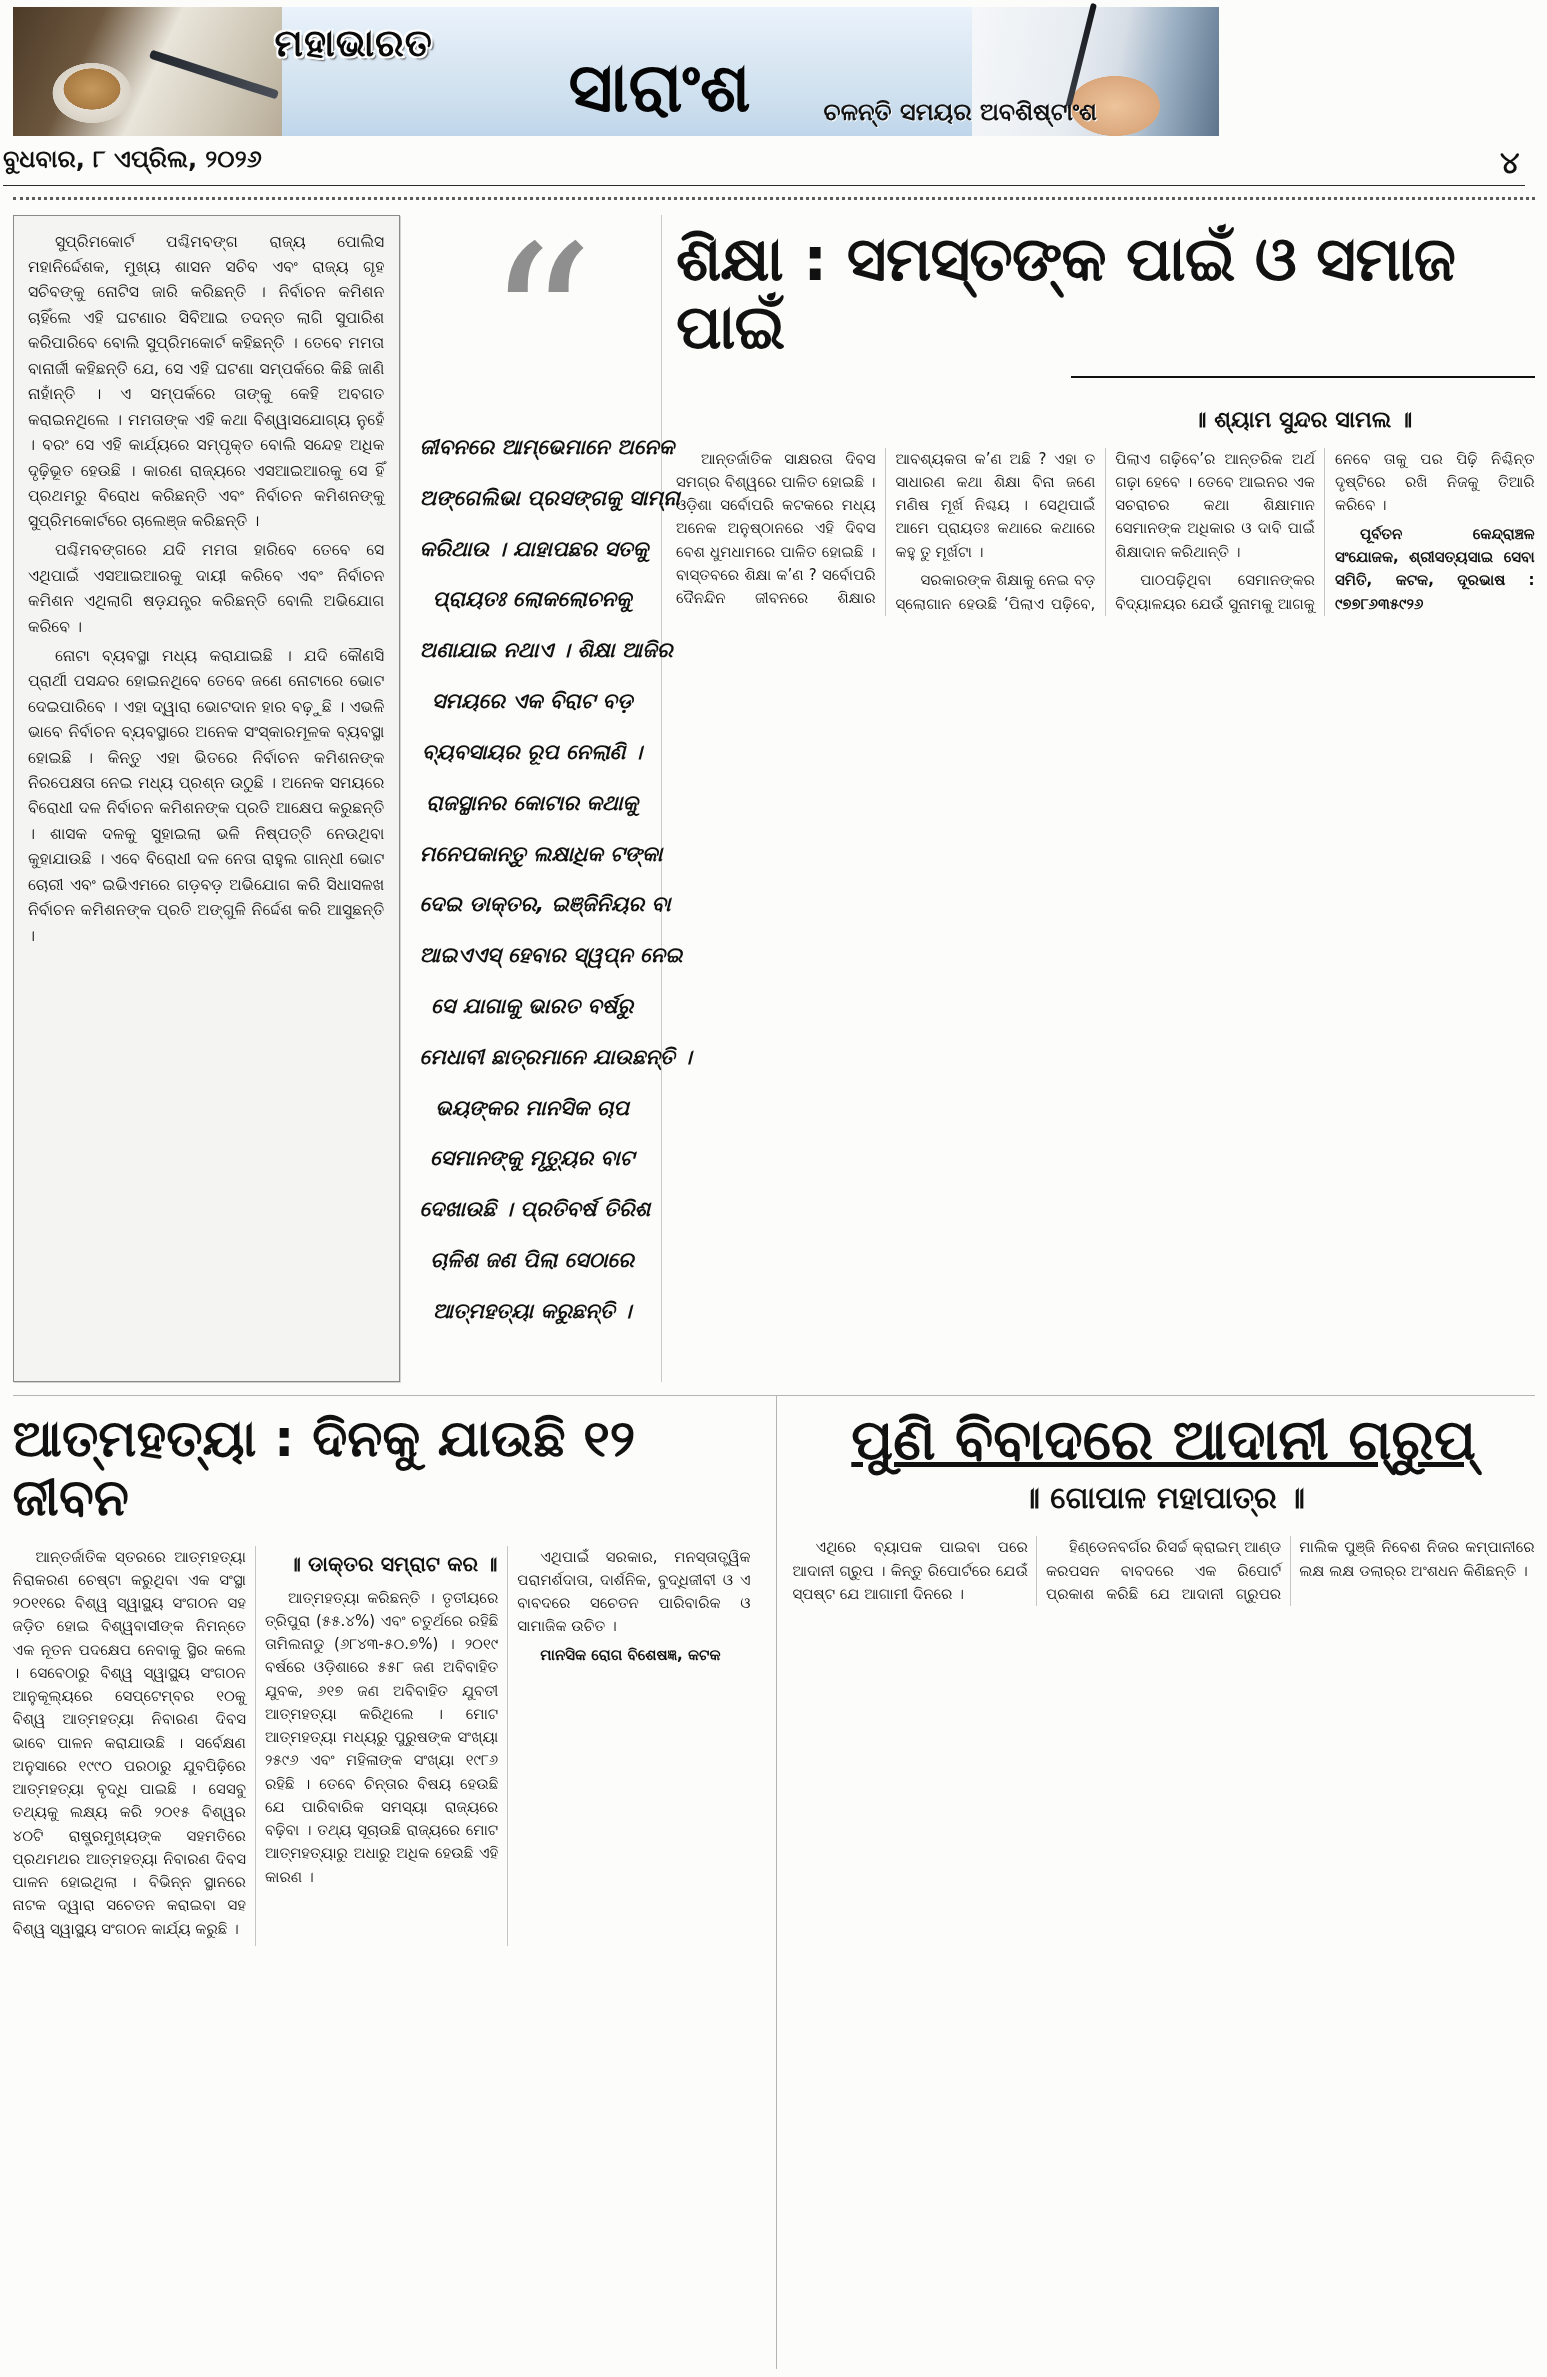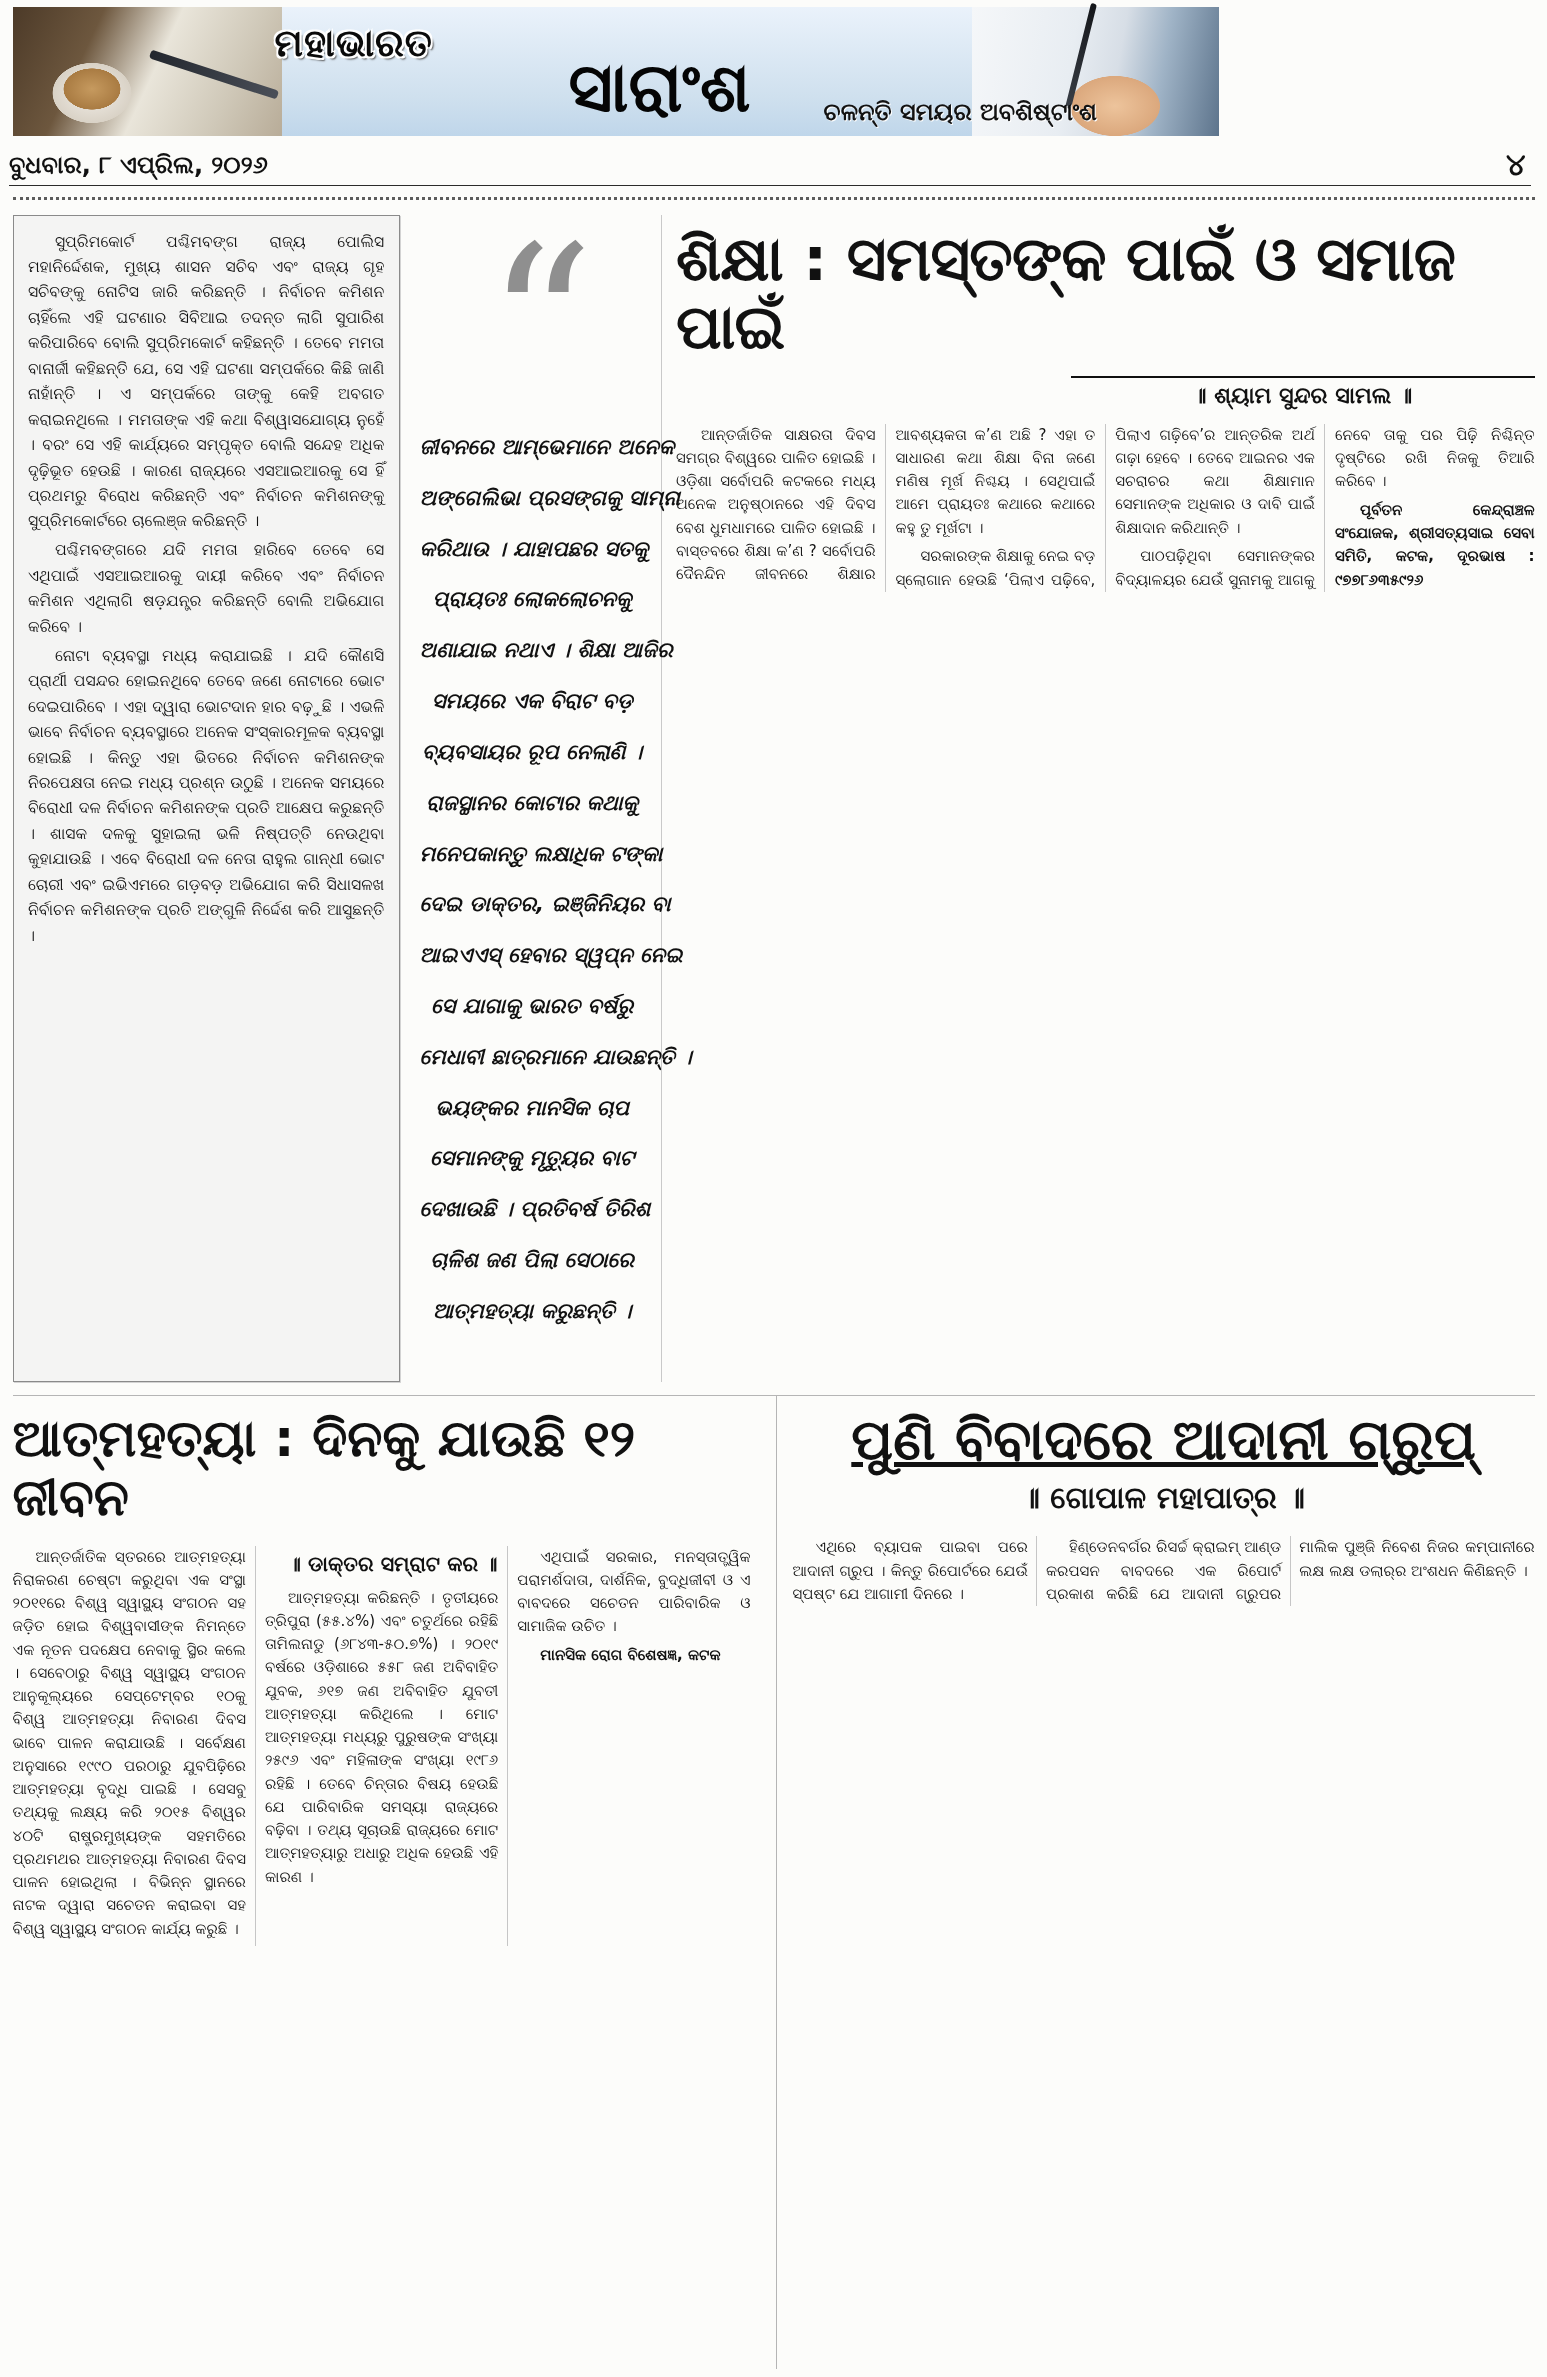--- a/index.html
+++ b/index.html
@@ -25,22 +25,22 @@
     background:linear-gradient(#14161a,#3a3f47); transform:rotate(14deg); border-radius:2.7px; }
   .brand { position:absolute; left:262px; top:14.3px; font-size:38px; font-weight:800;
     color:#0a0a0a; letter-spacing:0.9px;
     text-shadow:-1.8px -1.8px 0 #fff, 1.8px -1.8px 0 #fff, -1.8px 1.8px 0 #fff, 1.8px 1.8px 0 #fff, 2.7px 2.7px 1.8px #555; }
   .m-title { position:absolute; left:556px; top:41px; font-size:68px; font-weight:800; color:#050505;
     text-shadow:1.8px 1.8px 0 #ffffff, 3.6px 3.6px 2.7px #7b8family; }
   .m-sub { position:absolute; left:811px; top:91px; font-size:24px; font-weight:700; color:#121212;
     text-shadow:0.9px 0.9px 0 #fff;text-align:right; }
 
   
-  .dateline { position:absolute; left:9px; top:145px; width:1522px; height:41px;
-    border-bottom:1.8px solid #2b2b2b; display:flex; align-items:center; justify-content:space-between; }
+  .dateline { position:absolute; left:3px; top:145px; width:1522px; height:41px;
+    border-bottom:1.8px solid #2b2b2b; display:flex; align-items:flex-start; justify-content:space-between; }
   .date { font-size:24px; font-weight:600; }
   .pageno { font-size:30.5px; font-weight:800; padding-right:5.4px; }
   .dotted-rule { position:absolute; left:12.6px; top:197px; width:1522px; height:0;
     border-top:3.6px dotted #5c5c5c; }
 
   
   .top-band { position:absolute; left:12.6px; top:215px; width:1522px; height:1167px; display:flex; }
 
   .election-box { width:387px; height:100%; border:0.9px solid #8a8a8a; background:#f4f4f3;
     box-shadow:0.9px 0.9px 0 #cfcfcf; }
@@ -51,21 +51,21 @@
 
   .quote-col { width:262px; padding:9px 16px 0 20px; text-align:center; border-right:0.9px solid #c9c9c9; }
   .quote-mark { font-family:"DejaVu Serif","Liberation Serif",serif; font-size:211px; line-height:0.95;
     height:166px; color:#8f8f8f; letter-spacing:-16px; overflow:hidden; }
   .pull-quote { margin-top:32px; font-style:italic; font-weight:600; font-size:21px; }
   .pq { line-height:2.42; white-space:nowrap; }
 
   .education { flex:1; padding-left:14.3px; display:flex; flex-direction:column;margin-top:8px; }
   .edu-headline { font-size:61px; font-weight:800; line-height:1.12; letter-spacing:-0.9px; padding-top:1.8px; }
   .edu-byline-wrap { width:54%; margin:14.3px 0 16px auto; border-top:2.7px solid #101010;
-    text-align:center; padding-top:4px; font-size:22.4px; font-weight:700; }
+    text-align:center; padding-top:28px; font-size:22.4px; font-weight:700; }
   .edu-body { column-count:4; column-gap:20px; column-rule:0.9px solid #c6c6c6;
     font-size:15px; line-height:1.55; text-align:justify; column-fill:balance; }
   .edu-body p { text-indent:25px; margin-bottom:5.4px; }
   .signature { font-weight:700; text-indent:25px; }
 
   
   .bottom-band { position:absolute; left:12.6px; top:1395px; width:1522px; height:974px;
     border-top:0.9px solid #b5b5b5; display:flex; }
   .suicide { width:764px; border-right:0.9px solid #b5b5b5; padding:5.4px 16px 0 0; }
   .suicide-headline { font-size:51px; font-weight:800; line-height:1.15; margin:9px 0 18px; }

